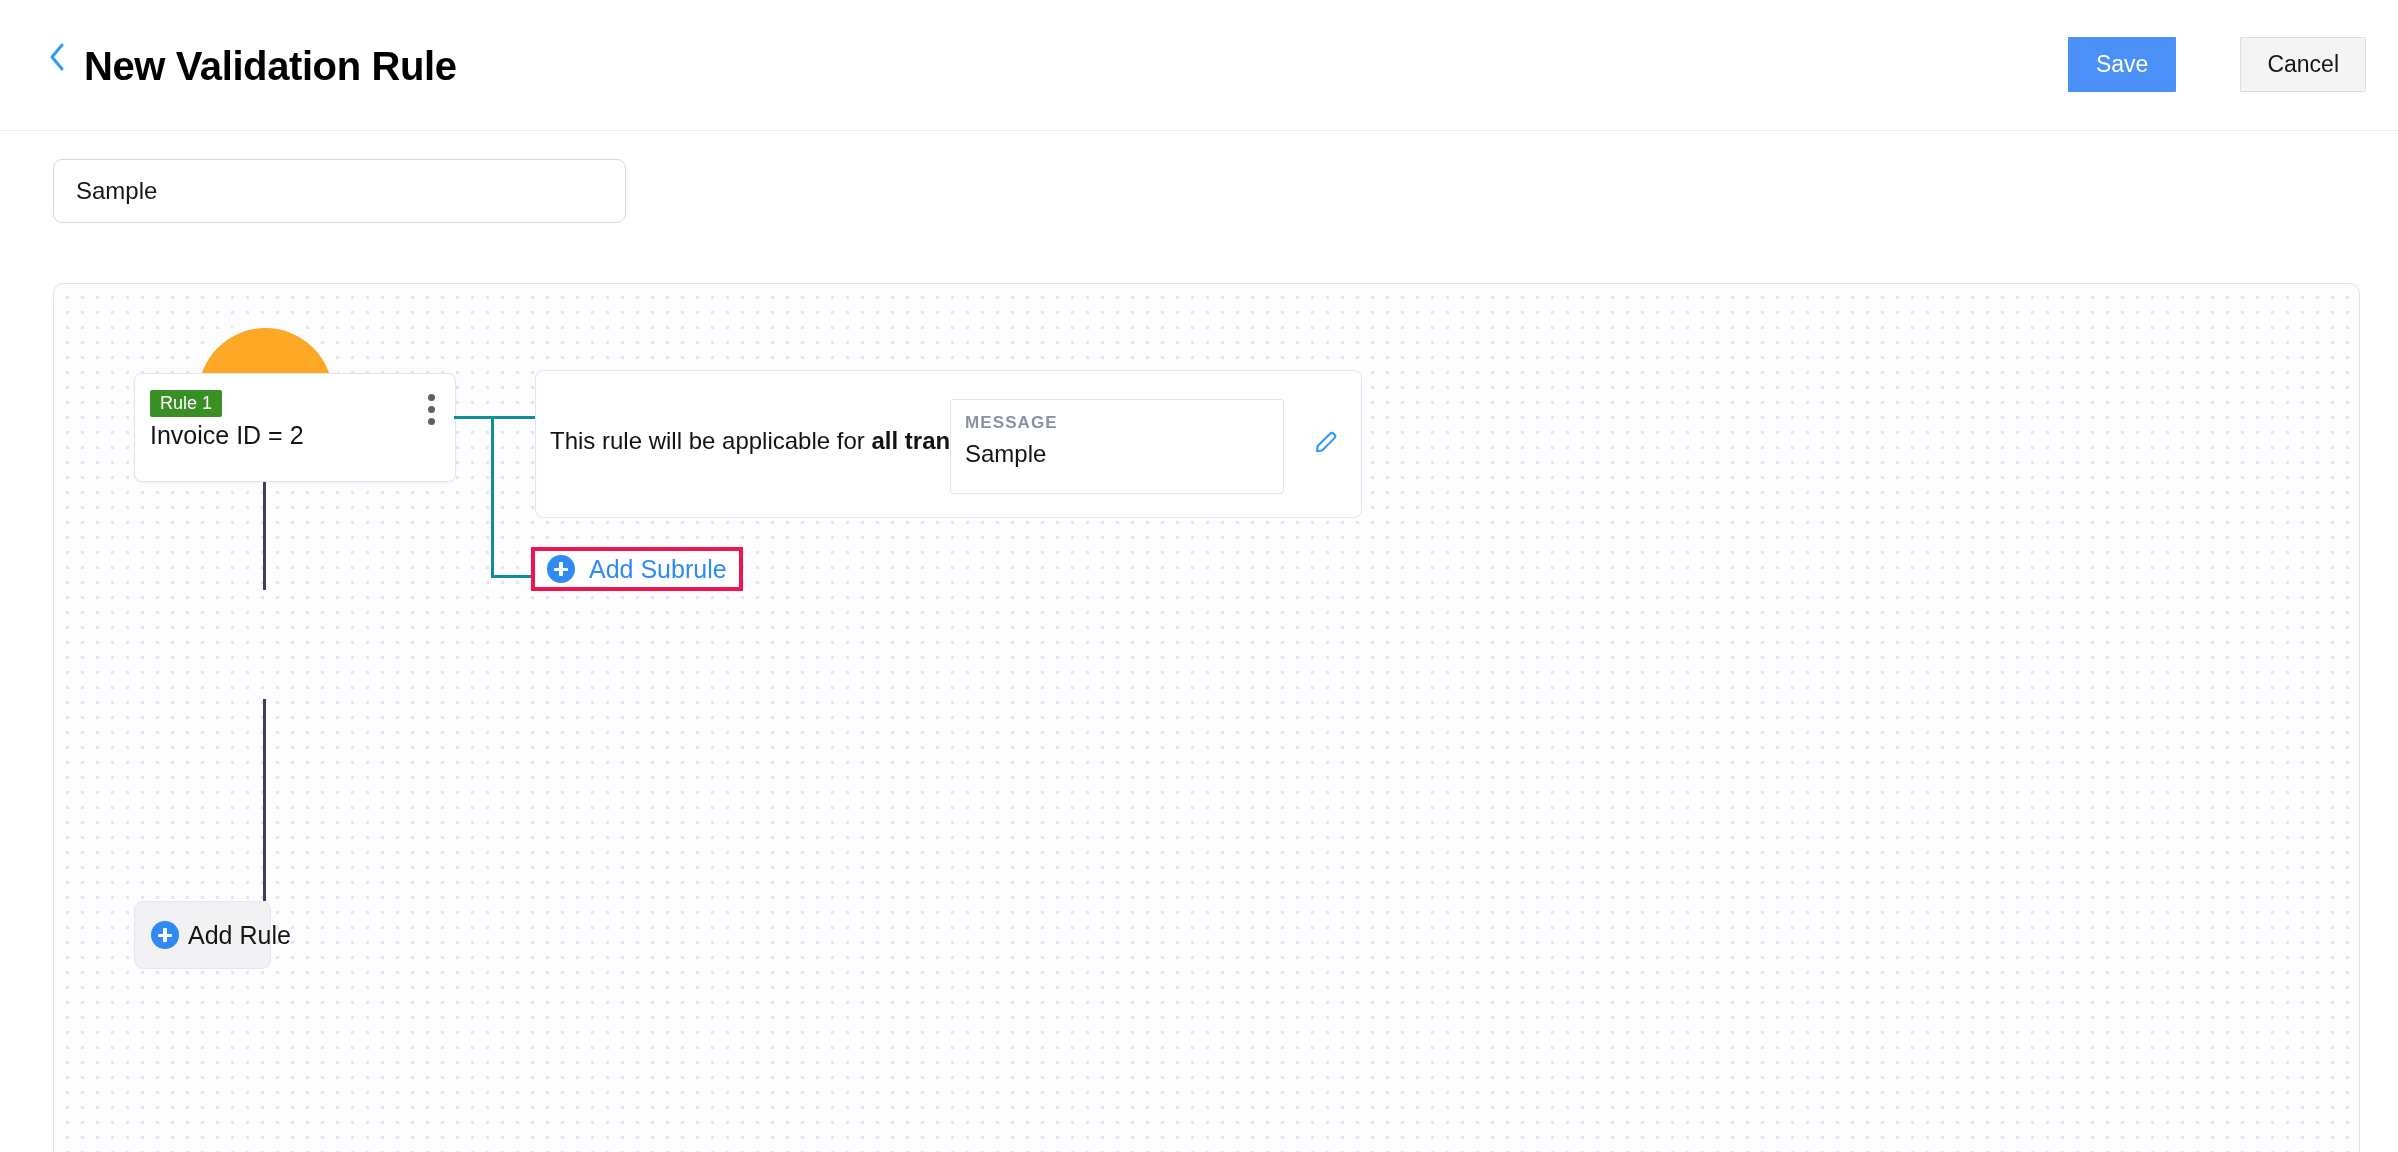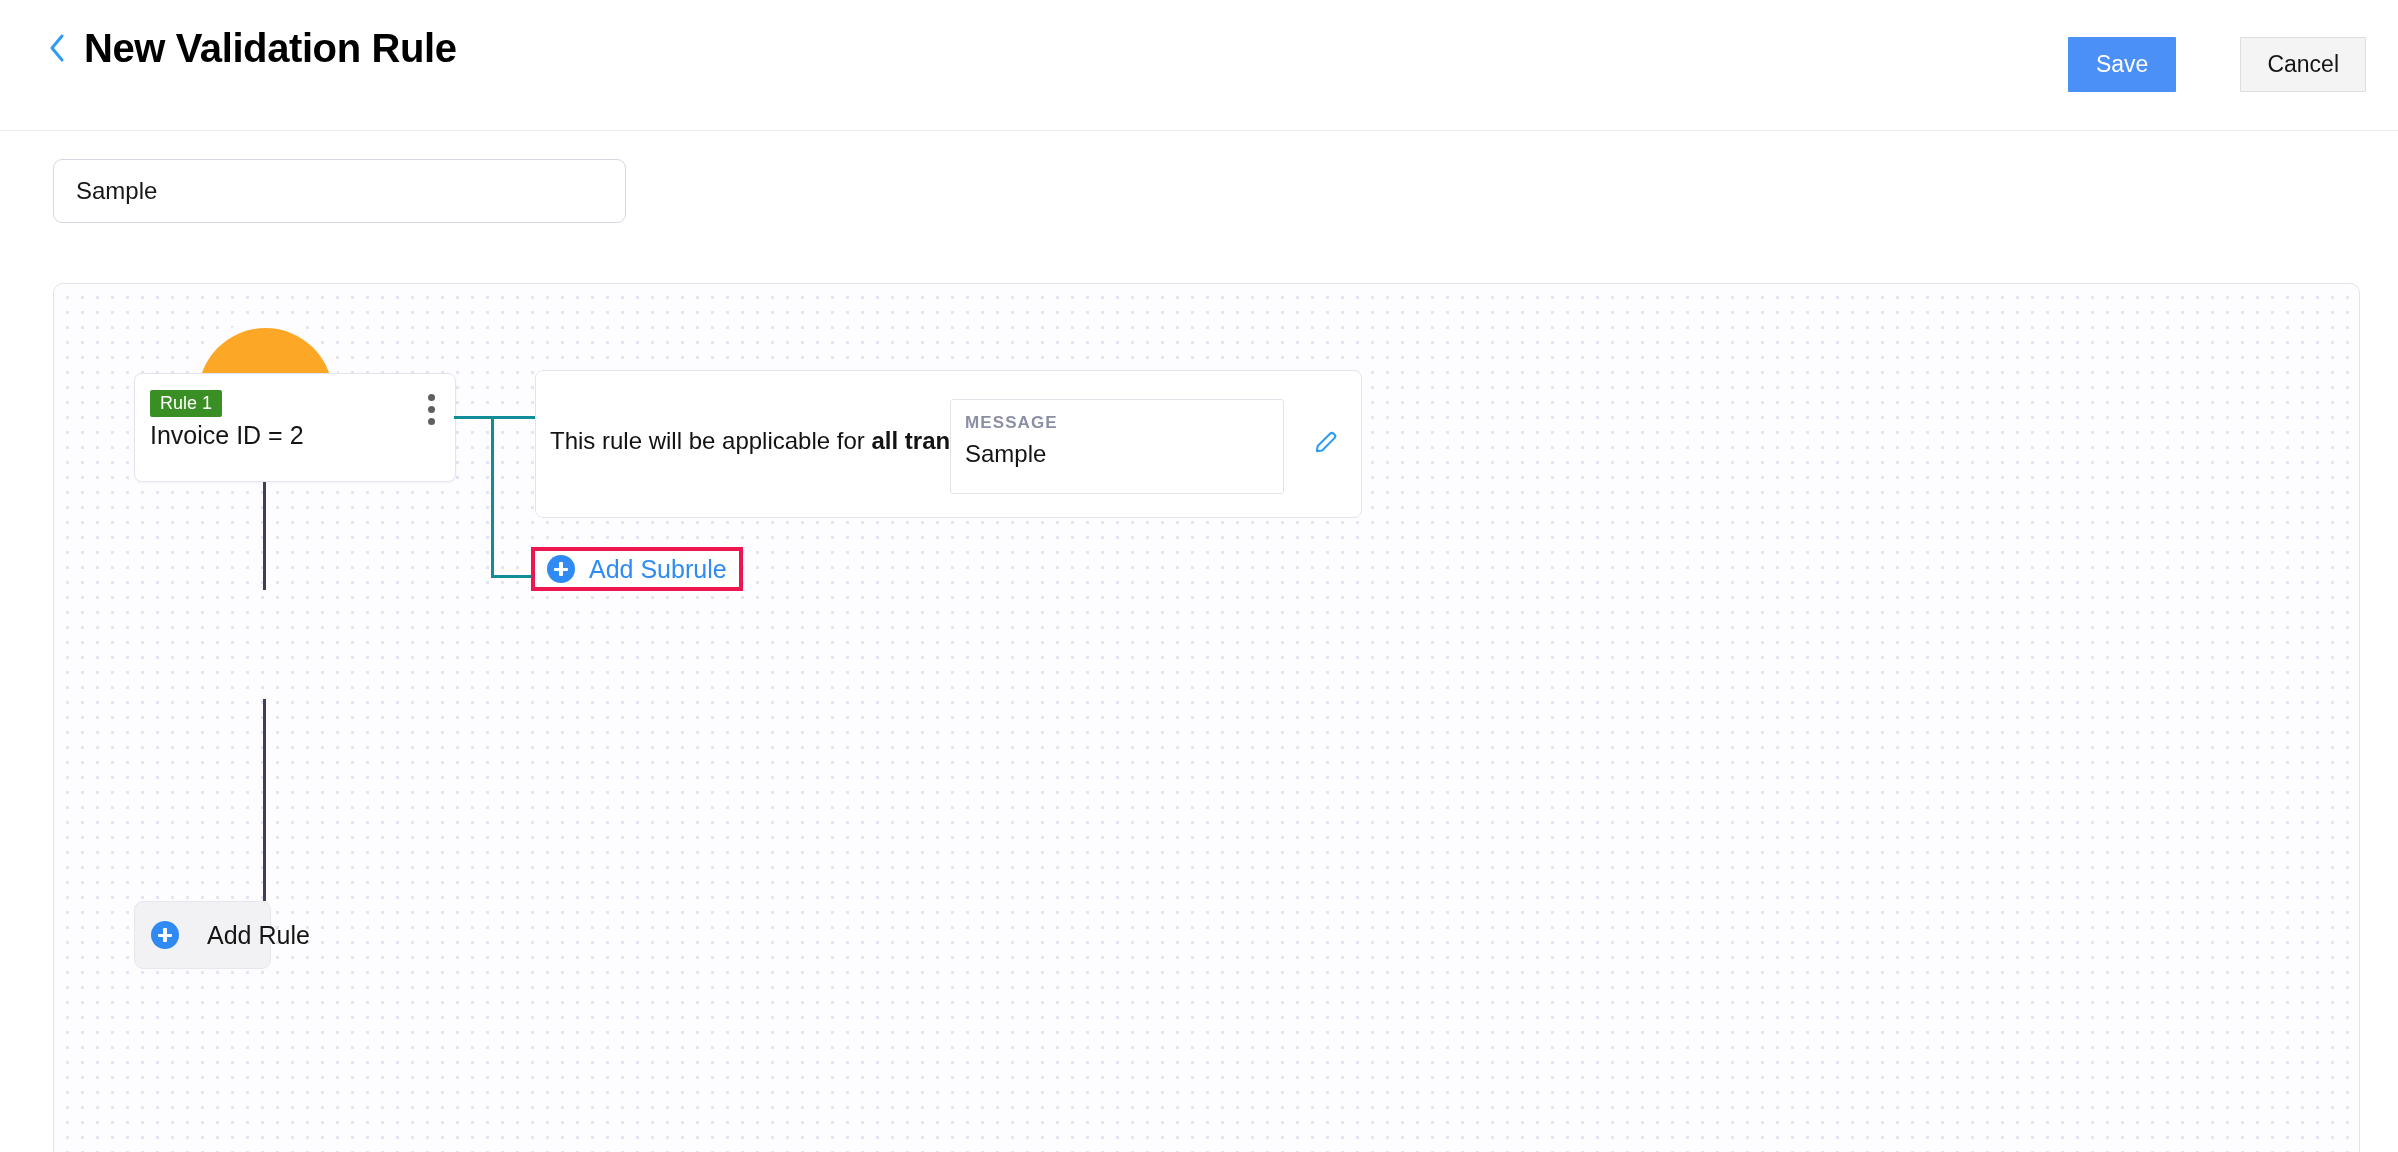--- a/index.html
+++ b/index.html
@@ -34,20 +34,21 @@
     cursor: pointer;
   }
   .back-chevron svg { display: block; }
   .page-title {
     font-size: 40px;
     font-weight: 700;
     color: #000000;
     letter-spacing: -0.4px;
     line-height: 1;
     white-space: nowrap;
+    margin-top: 18px;
   }
   .header-right {
     position: absolute;
     right: 32px; top: 37px;
     display: flex;
     align-items: center;
     gap: 20px;
   }
   .btn {
     height: 55px;
@@ -259,21 +260,21 @@
   
   .add-rule {
     position: absolute;
     left: 80px; top: 617px;
     width: 137px; height: 68px;
     background: #f2f2f4;
     border: 1px solid #e6e6ee;
     border-radius: 9px;
     display: flex;
     align-items: center;
-    gap: 28px;
+    gap: 9px;
     padding-left: 16px;
     cursor: pointer;
   }
   .add-rule .label {
     font-size: 25px;
     color: #151515;
     line-height: 1;
     white-space: nowrap;
   }
 

